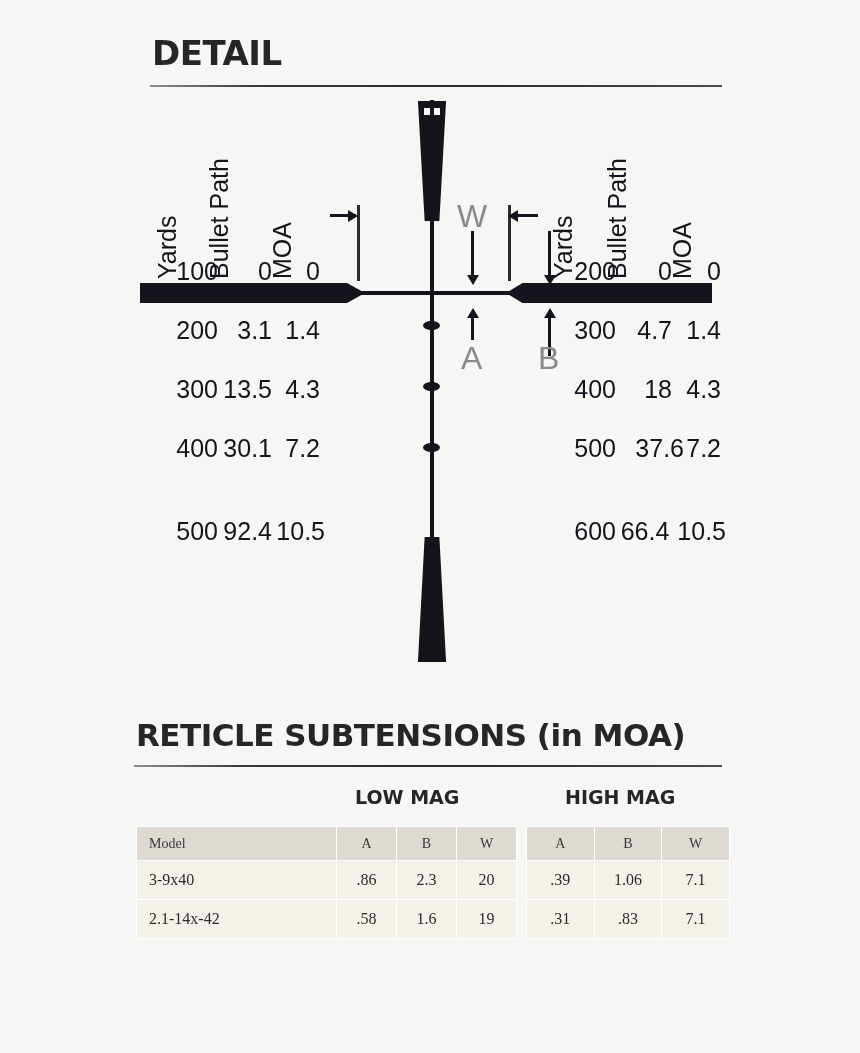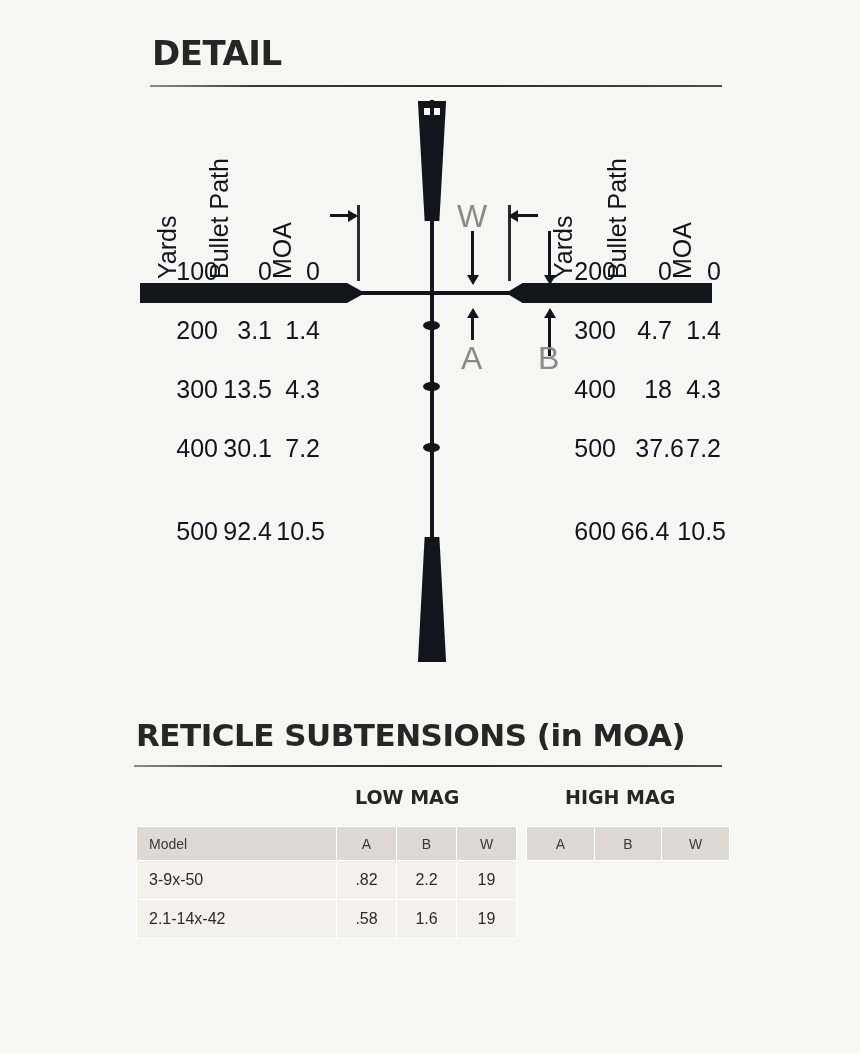--- a/index.html
+++ b/index.html
@@ -165,21 +165,21 @@
   table.sub-tbl th,
   table.sub-tbl td {
     background: #f4f1ea;
     border: 1px solid #ffffff;
     font-weight: normal;
     font-size: 16px;
     color: #2b2b2b;
     height: 38px;
     padding: 0 8px;
     text-align: center;
-    font-family: Liberation Sans, sans-serif;
+    font-family: Liberation Serif, serif;
   }
   table.sub-tbl thead th {
     background: #dedad3;
     font-size: 14px;
     height: 33px;
     color: #3a3a3a;
   }
   table.sub-tbl th.model-col,
   table.sub-tbl td.model-col {
     text-align: left;
@@ -317,24 +317,24 @@
       <thead>
         <tr>
           <th class="model-col">Model</th>
           <th>A</th>
           <th>B</th>
           <th>W</th>
         </tr>
       </thead>
       <tbody>
         <tr>
-          <td class="model-col">3-9x-50</td>
-          <td>.82</td>
-          <td>2.2</td>
-          <td>19</td>
+          <td class="model-col">3-9x40</td>
+          <td>.86</td>
+          <td>2.3</td>
+          <td>20</td>
         </tr>
         <tr>
           <td class="model-col">2.1-14x-42</td>
           <td>.58</td>
           <td>1.6</td>
           <td>19</td>
         </tr>
       </tbody>
     </table>
 
@@ -345,17 +345,27 @@
           <col class="c-val">
       </colgroup>
       <thead>
         <tr>
           <th>A</th>
           <th>B</th>
           <th>W</th>
         </tr>
       </thead>
       <tbody>
+        <tr>
+          <td>.39</td>
+          <td>1.06</td>
+          <td>7.1</td>
+        </tr>
+        <tr>
+          <td>.31</td>
+          <td>.83</td>
+          <td>7.1</td>
+        </tr>
       </tbody>
     </table>
 
   </div>
 </div>
 
 </body></html>

